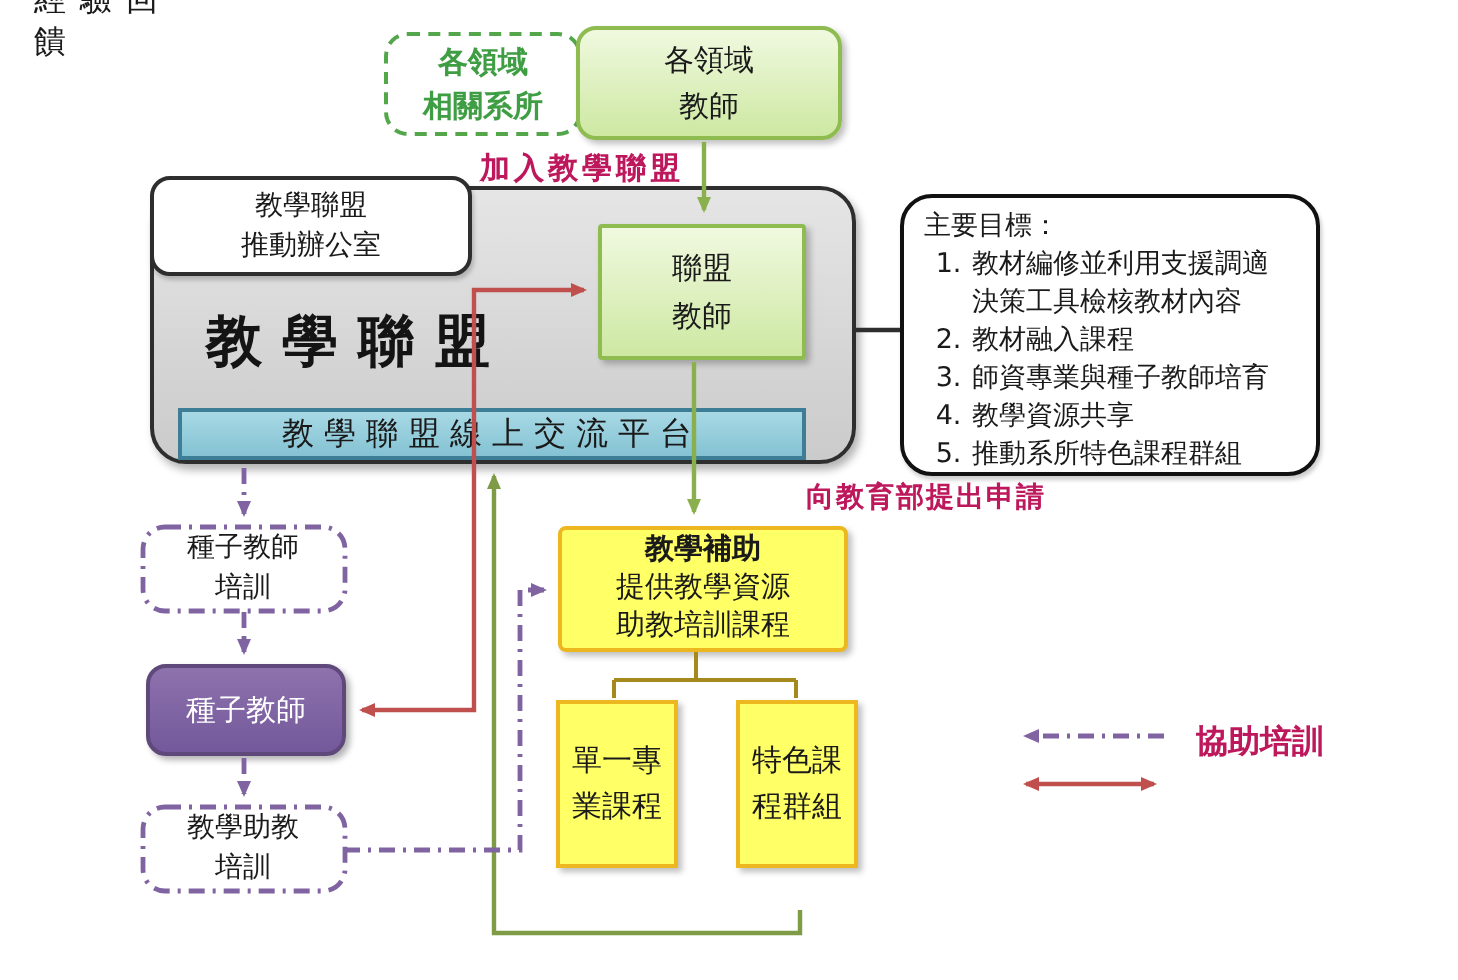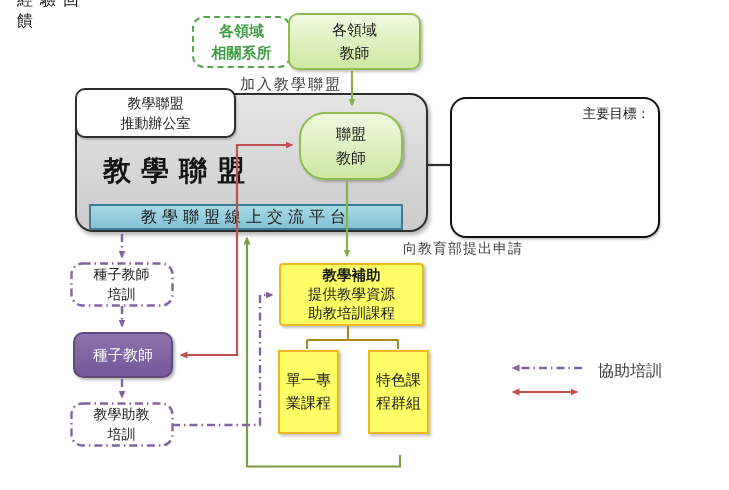--- a/index.html
+++ b/index.html
@@ -17,21 +17,21 @@
     left:192px;top:16px;width:99px;height:52px;
     border:2.5px dashed #54a64b;border-radius:12px;background:#fff;
     color:#3f9e43;font-size:15px;line-height:22px;font-weight:bold;
   }
   
   .greenbox{
     background:linear-gradient(180deg,#f0f9df 0%,#cde8a2 100%);
     border:2px solid #8fbc51;box-shadow:2px 2px 3px rgba(0,0,0,.25);
   }
   .field{left:288px;top:13px;width:133px;height:57px;border-radius:10px;font-size:15px;line-height:23px;}
-  .allianceTeachers{left:299px;top:112px;width:104px;height:68px;border-radius:26px;font-size:15px;line-height:24px;}
+  .allianceTeachers{left:299px;top:112px;width:104px;height:68px;border-radius:2px;font-size:15px;line-height:24px;}
   
   .alliance{
     left:75px;top:93px;width:353px;height:139px;
     background:linear-gradient(180deg,#e5e5e5 0%,#cbcbcb 100%);
     border:2px solid #2e2e2e;border-radius:18px;
     box-shadow:2px 3px 4px rgba(0,0,0,.3);
   }
   .office{
     left:75px;top:88px;width:161px;height:50px;background:#fff;
     border:2.2px solid #2e2e2e;border-radius:10px;font-size:14px;line-height:20px;
@@ -44,21 +44,21 @@
   .platform{
     left:89px;top:204px;width:314px;height:26px;
     background:linear-gradient(180deg,#a8d9e5 0%,#84c2d3 100%);
     border:2px solid #3d7e96;border-radius:0;
     font-size:16px;letter-spacing:5px;
   }
   
   .goals{
     left:450px;top:97px;width:210px;height:141px;background:#fff;
     border:2.2px solid #111;border-radius:16px;
-    display:block;text-align:right;padding:5px 8px 4px 10px;
+    display:block;text-align:left;padding:5px 8px 4px 10px;
     font-size:13.5px;line-height:19px;box-shadow:1px 2px 2px rgba(0,0,0,.2);
   }
   .goals ol{margin:0;padding-left:23px;}
   .goals li{padding-left:1px;}
   
   .dashbox{
     background:#fff;border:none;border-radius:11px;
     font-size:14px;line-height:20px;
   }
   .seedTrain{left:71px;top:263px;width:101px;height:42px;}
@@ -73,21 +73,21 @@
   .yellow{
     background:#ffff66;border:2.5px solid #edb81f;
     box-shadow:2px 2px 3px rgba(0,0,0,.25);
   }
   .subsidy{left:279px;top:263px;width:145px;height:63px;border-radius:4px;font-size:14.5px;line-height:19px;}
   .subsidy .t{font-weight:bold;}
   .course{width:61px;height:84px;top:350px;font-size:15px;line-height:23px;}
   .single{left:278px;}
   .featured{left:368px;}
   
-  .lbl{position:absolute;font-size:15px;color:#404040;}
+  .lbl{position:absolute;font-size:15px;color:#be185d;font-weight:bold;}
   .joinLbl{left:240px;top:75px;width:110px;letter-spacing:2px;}
   .applyLbl{left:359px;top:240px;width:140px;font-size:14px;letter-spacing:1px;margin-left:44px;}
   .feedbackLbl{
     left:303px;top:454px;width:99px;height:22px;background:#fff;z-index:6;
     display:flex;align-items:center;justify-content:center;
     font-size:16px;letter-spacing:7px;padding-left:17px;box-sizing:border-box;
   }
   .legendLbl{font-size:16px;line-height:22px;}
   .assistLbl{left:598px;top:360px;}
   .shareLbl{left:598px;top:383px;}
@@ -118,20 +118,28 @@
   <div class="box greenbox allianceTeachers">
     <span class="pre">聯盟
 教師</span>
   </div>
   <div class="box platform">
     <span>教學聯盟線上交流平台</span>
   </div>
 
   <div class="box goals">
     <div>主要目標：</div>
+    <ol>
+      <li class="pre">教材編修並利用支援調適
+決策工具檢核教材內容</li>
+      <li class="pre">教材融入課程</li>
+      <li class="pre">師資專業與種子教師培育</li>
+      <li class="pre">教學資源共享</li>
+      <li class="pre">推動系所特色課程群組</li>
+    </ol>
   </div>
 
   <div class="box dashbox seedTrain">
     <span class="pre">種子教師
 培訓</span>
   </div>
   <div class="box seed">
     <span>種子教師</span>
   </div>
   <div class="box dashbox taTrain">

